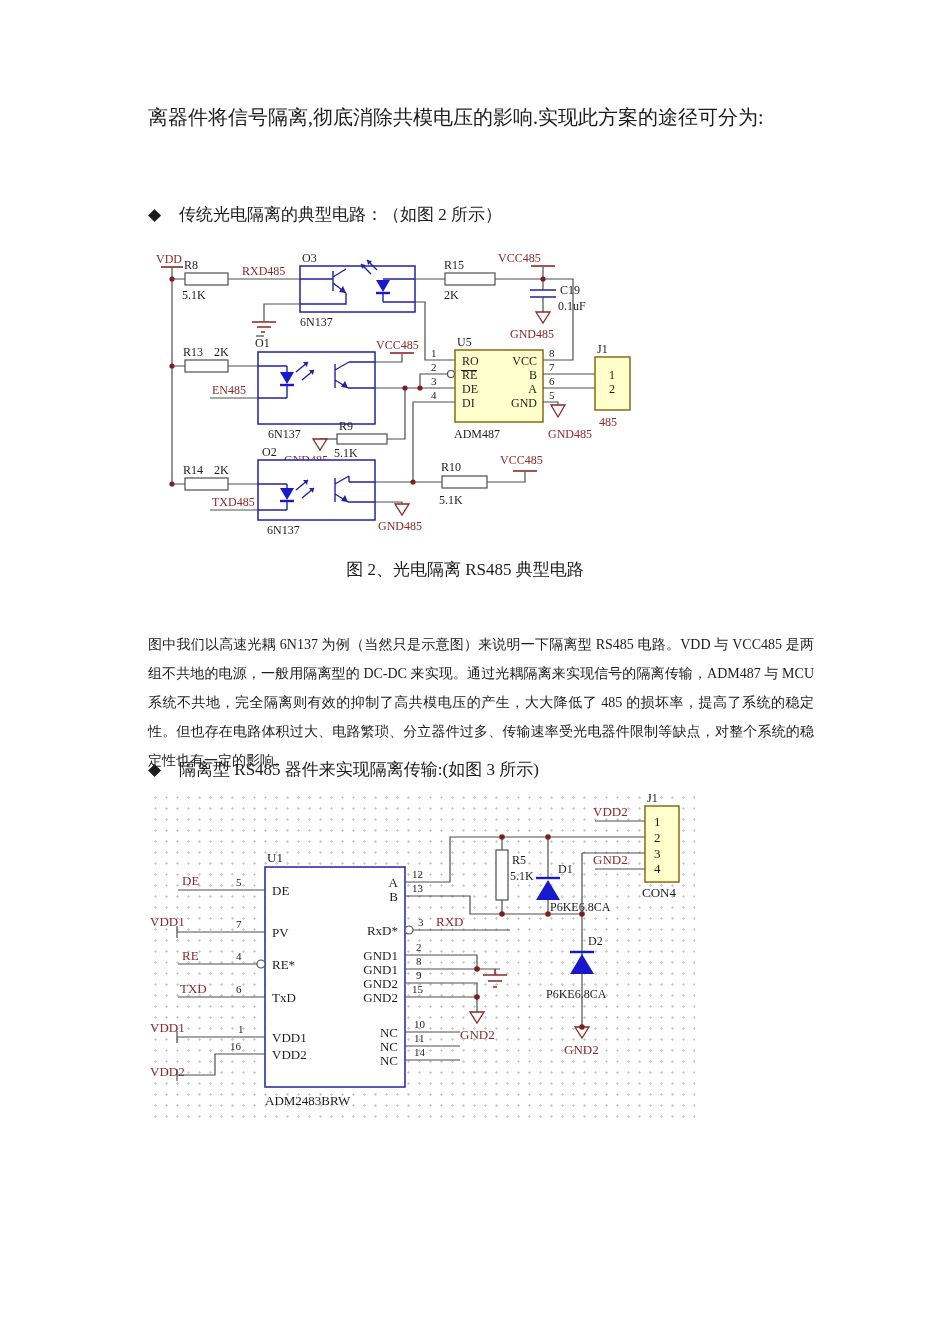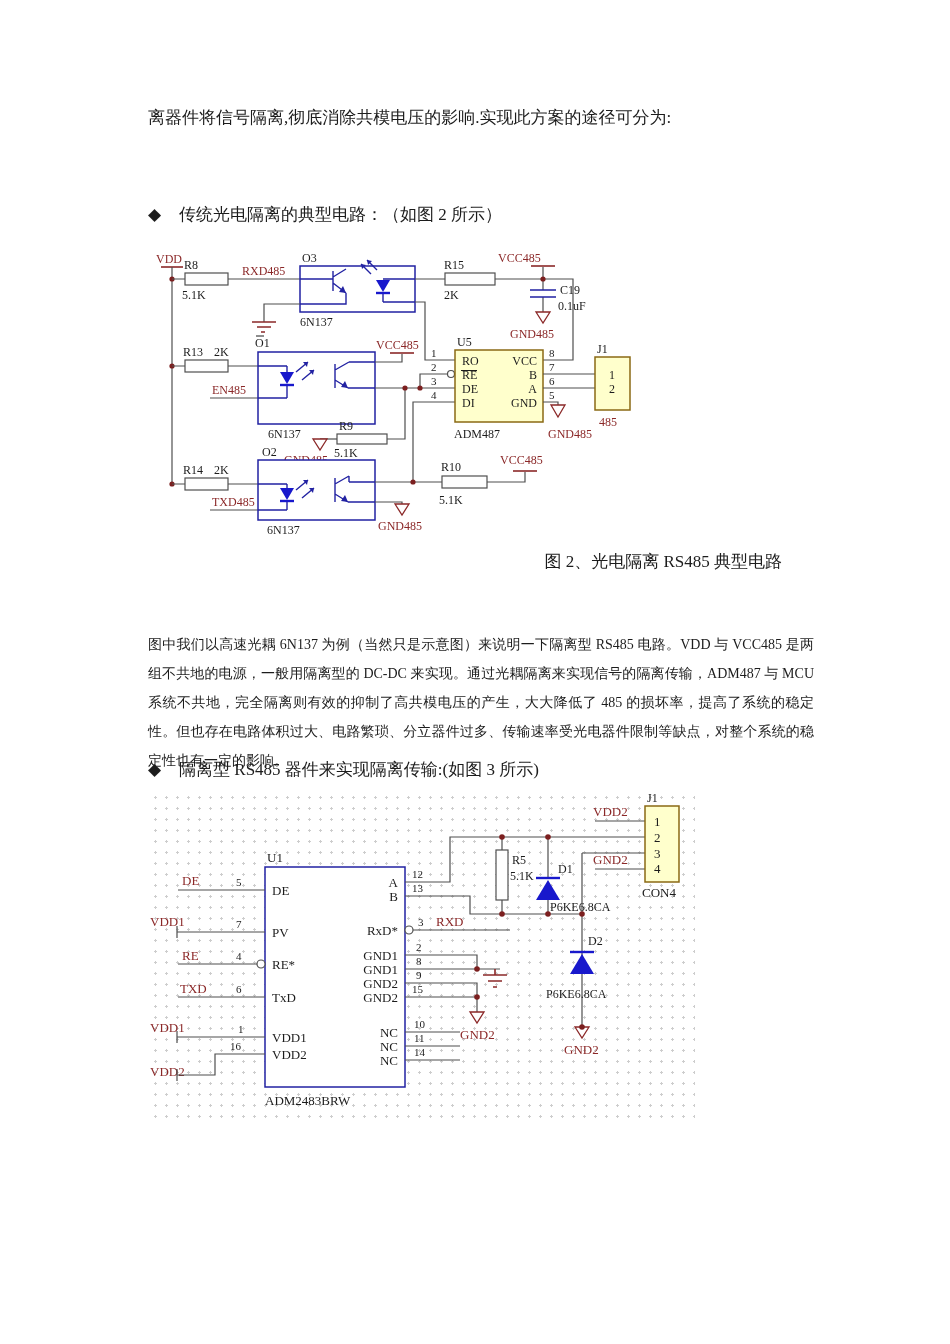--- a/index.html
+++ b/index.html
@@ -1,21 +1,21 @@
 <!DOCTYPE html>
 <html><head>
 <meta charset="utf-8">
 <style>
   html,body{margin:0;padding:0;background:#ffffff;}
   .page{position:relative;width:950px;height:1344px;background:#fff;overflow:hidden;
         font-family:"Liberation Serif","DejaVu Serif",serif;color:#1c1c1c;}
-  .tline{position:absolute;font-size:17px;line-height:27px;white-space:nowrap;}
+  .tline{position:absolute;font-size:20px;line-height:27px;white-space:nowrap;}
   .bullet{position:absolute;font-size:17px;line-height:24px;display:flex;gap:18px;white-space:nowrap;}
   .para{position:absolute;font-size:14px;line-height:29px;text-align:justify;margin-top:37px;}
-  .caption{position:absolute;font-size:17px;text-align:right;}
+  .caption{position:absolute;font-size:17px;text-align:center;margin-top:8px;}
   .figwrap{position:absolute;}
   .fig3wrap{background-image:radial-gradient(#cdcdcd 1px,transparent 1.3px);background-size:11px 11px;}
   svg text{font-family:"Liberation Serif","DejaVu Serif",serif;fill:#1c1c1c;font-size:12px;}
   svg text.m{fill:#8b2828;}
   svg text.pn{font-size:11px;}
   svg text.big{font-size:13px;}
   svg text.e{text-anchor:end;}
   .w{stroke:#4f4f4f;stroke-width:1.2;fill:none;}
   .mw{stroke:#8b2828;stroke-width:1.6;fill:none;}
   .nv{stroke:#2222a2;stroke-width:1.4;fill:none;}

